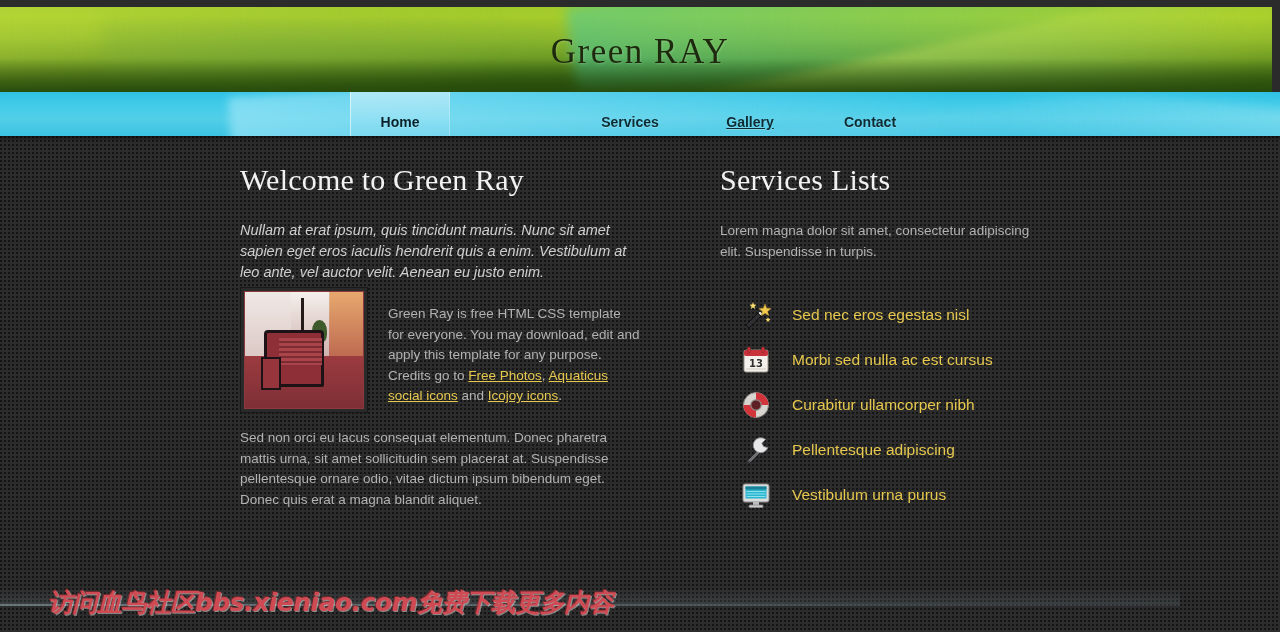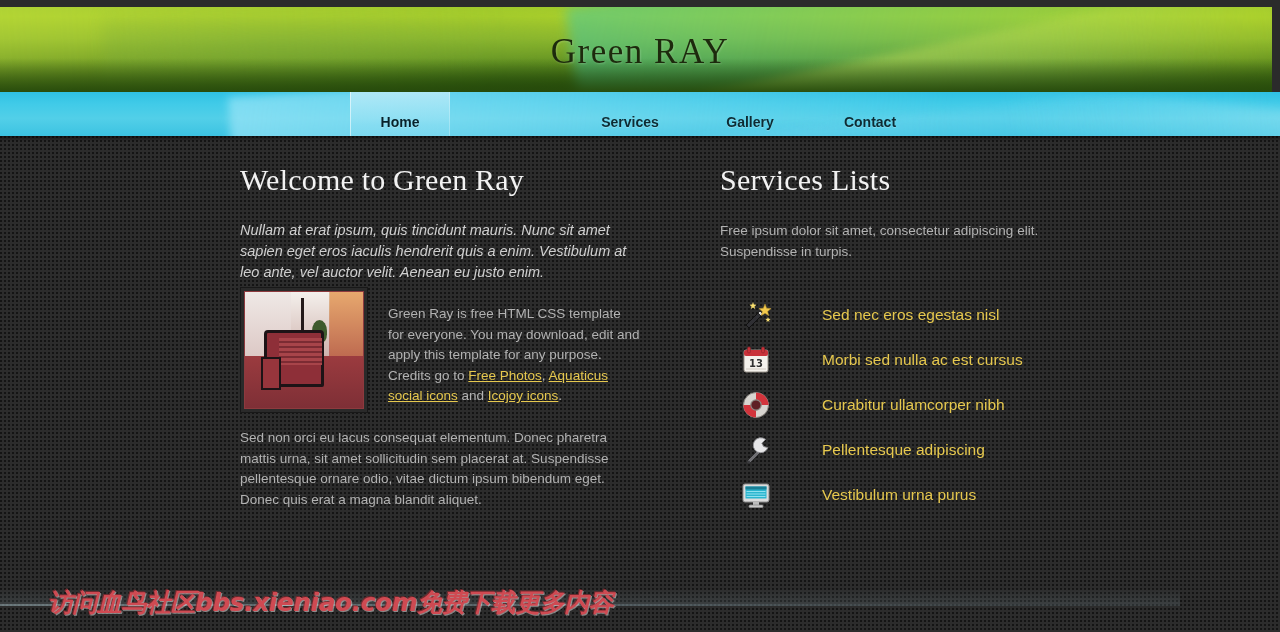--- a/index.html
+++ b/index.html
@@ -164,21 +164,21 @@
     height: 60px;
     font-size: 14px;
     font-weight: bold;
     color: #0d2b33;
     cursor: pointer;
     text-shadow: 0 1px 0 rgba(255,255,255,0.22);
   }
   .nav-item.w-home    { width: 100px; }
   .nav-item.w-about   { width: 120px; align-items: flex-end; }
   .nav-item.w-services{ width: 120px; }
-  .nav-item.w-gallery { width: 120px; }
+  .nav-item.w-gallery { width: 120px; text-decoration: underline; }
   .nav-item.w-contact { width: 120px; }
 
   .nav-item.active {
     background: linear-gradient(to bottom, rgba(205,240,250,0.70), rgba(150,225,244,0.48) 55%, rgba(120,215,240,0.30));
     box-shadow: inset 1px 0 0 rgba(255,255,255,0.55), inset -1px 0 0 rgba(255,255,255,0.25);
     color: #07222a;
   }
 
   .nav-bottom-shadow {
     position: absolute;
@@ -268,21 +268,20 @@
 
   ul.services {
     list-style: none;
     margin-top: 30px;
   }
   ul.services li {
     display: flex;
     align-items: center;
     height: 45px;
     padding-left: 20px;
-    gap: 30px;
   }
   ul.services li .svc-icon {
     width: 32px;
     height: 32px;
     flex: 0 0 32px;
     margin-right: 20px;
     display: flex;
     align-items: center;
     justify-content: center;
   }
@@ -381,21 +380,21 @@
         <div class="ph-chair-l"></div>
       </div>
 
       <p class="intro"><span>Green Ray is free HTML CSS template for everyone. You may download, edit and apply this template for any purpose. Credits go to </span><a class="inline" href="#">Free Photos</a><span>, </span><a class="inline" href="#">Aquaticus social icons</a><span> and </span><a class="inline" href="#">Icojoy icons</a><span>.</span></p>
 
       <p class="intro">Sed non orci eu lacus consequat elementum. Donec pharetra mattis urna, sit amet sollicitudin sem placerat at. Suspendisse pellentesque ornare odio, vitae dictum ipsum bibendum eget. Donec quis erat a magna blandit aliquet.</p>
     </div>
 
     <div class="col-right">
       <h2 class="section-title">Services Lists</h2>
-      <p class="right-lead">Free ipsum dolor sit amet, consectetur adipiscing elit. Suspendisse in turpis.</p>
+      <p class="right-lead">Lorem magna dolor sit amet, consectetur adipiscing elit. Suspendisse in turpis.</p>
 
       <ul class="services">
 
         <li>
           <span class="svc-icon">
             <svg width="30" height="30" viewBox="0 0 30 30">
               <path d="M5 25 L17 13 L20 16 L8 28 Z" fill="#2f2f33" stroke="#111" stroke-width="1"></path>
               <path d="M17 13 L20 16 L22 14 L19 11 Z" fill="#d9d9d9" stroke="#111" stroke-width="0.8"></path>
               <polygon points="24,4 25.6,8.2 30,8.6 26.6,11.4 27.7,15.6 24,13.2 20.3,15.6 21.4,11.4 18,8.6 22.4,8.2" fill="#f2c94c" stroke="#b8932f" stroke-width="0.6"></polygon>
               <polygon points="12,2 12.9,4.5 15.5,4.7 13.5,6.4 14.1,8.9 12,7.5 9.9,8.9 10.5,6.4 8.5,4.7 11.1,4.5" fill="#f7dd6e"></polygon>

